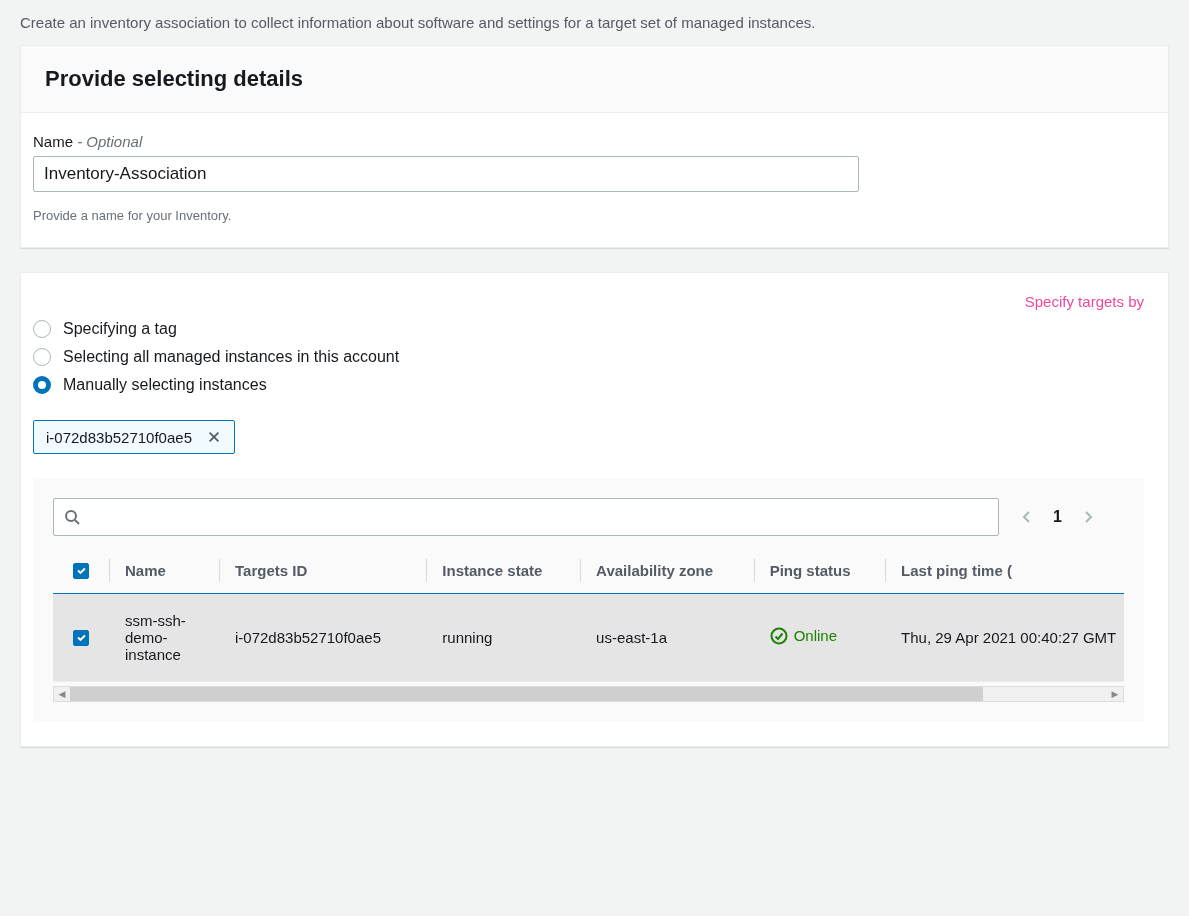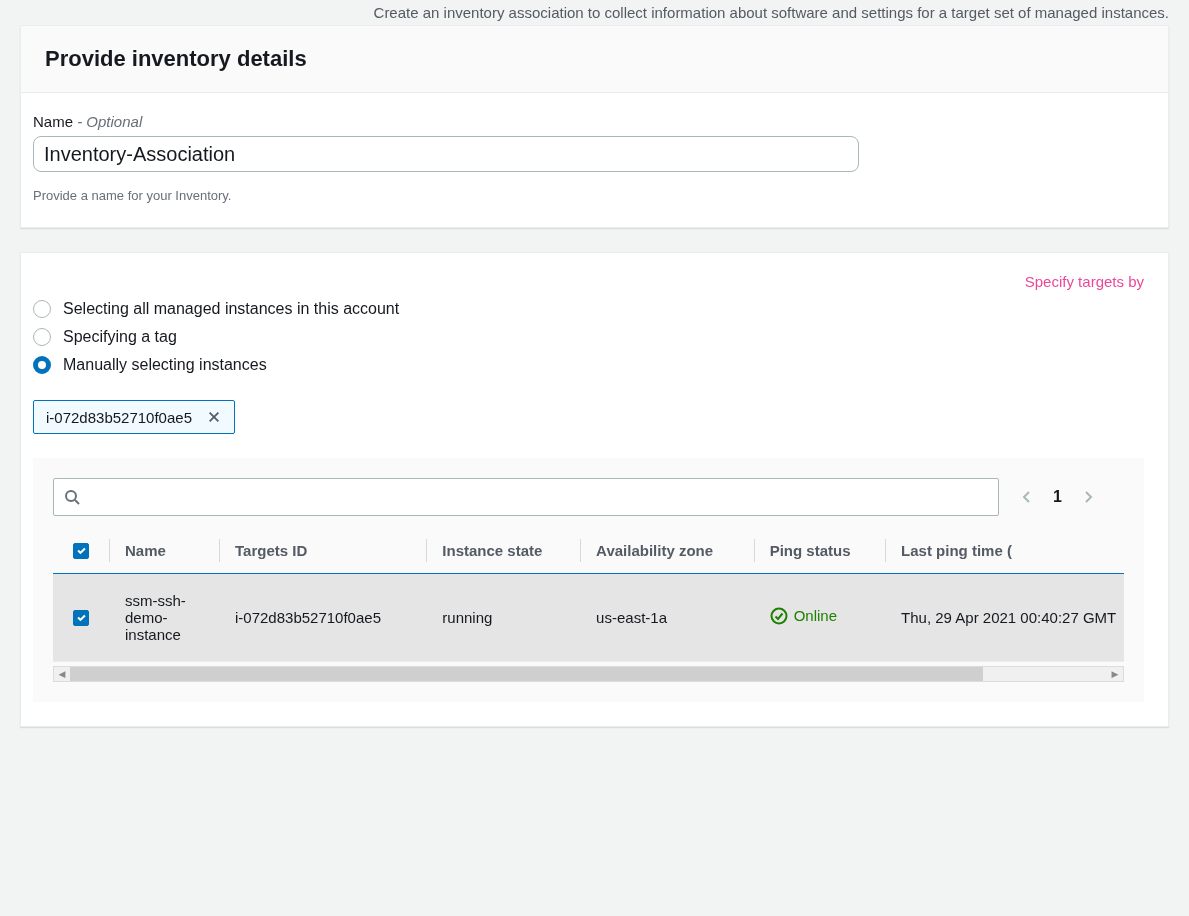--- a/index.html
+++ b/index.html
@@ -9,24 +9,23 @@
   }
   body {
     font-family: "Amazon Ember", "Helvetica Neue", Helvetica, Arial, sans-serif;
     background: #f2f3f3;
     color: #16191f;
     font-size: 14px;
     padding: 0;
     width: 1189px;
   }
   .page-description {
-    padding: 4px 20px;
+    padding: 14px 20px;
     color: #545b64;
     font-size: 15px;
-    text-align: right;
   }
   .panel {
     background: #fff;
     border: 1px solid #eaeded;
     box-shadow: 0 1px 1px 0 rgba(0,28,36,0.1);
     margin: 0 20px 24px 20px;
   }
   .panel-header {
     padding: 20px 24px;
     border-bottom: 1px solid #eaeded;
@@ -46,23 +45,23 @@
     margin-bottom: 6px;
   }
   .form-label .optional {
     font-style: italic;
     color: #687078;
   }
   .text-input {
     width: 826px;
     max-width: 100%;
     padding: 6px 10px;
-    font-size: 20px;
+    font-size: 17px;
     border: 1px solid #aab7b8;
-    border-radius: 8px;
+    border-radius: 2px;
     color: #16191f;
     height: 36px;
   }
   .hint {
     font-size: 13px;
     color: #687078;
     margin-top: 16px;
   }
   .field-title {
     font-size: 15px;
@@ -284,42 +283,42 @@
     width: 110px;
   }
 </style>
 </head>
 <body>
 
 <div class="page-description">Create an inventory association to collect information about software and settings for a target set of managed instances.</div>
 
 <div class="panel">
   <div class="panel-header">
-    <h2>Provide inventory details</h2>
+    <h2>Provide selecting details</h2>
   </div>
   <div class="panel-body">
     <div class="form-label">
       <span>Name</span><span class="optional"> - Optional</span>
     </div>
     <input type="text" class="text-input" value="Inventory-Association" style="">
     <div class="hint">Provide a name for your Inventory.</div>
   </div>
 </div>
 
 <div class="panel">
   <div class="panel-body">
     <div class="field-title">Specify targets by</div>
     <div class="radio-group">
       <label class="radio-row">
         <span class="radio-circle"></span>
-        <span>Selecting all managed instances in this account</span>
+        <span>Specifying a tag</span>
       </label>
       <label class="radio-row">
         <span class="radio-circle"></span>
-        <span>Specifying a tag</span>
+        <span>Selecting all managed instances in this account</span>
       </label>
       <label class="radio-row">
         <span class="radio-circle selected"></span>
         <span>Manually selecting instances</span>
       </label>
     </div>
 
     <div class="token">
       <span>i-072d83b52710f0ae5</span>
       <span class="token-close">

